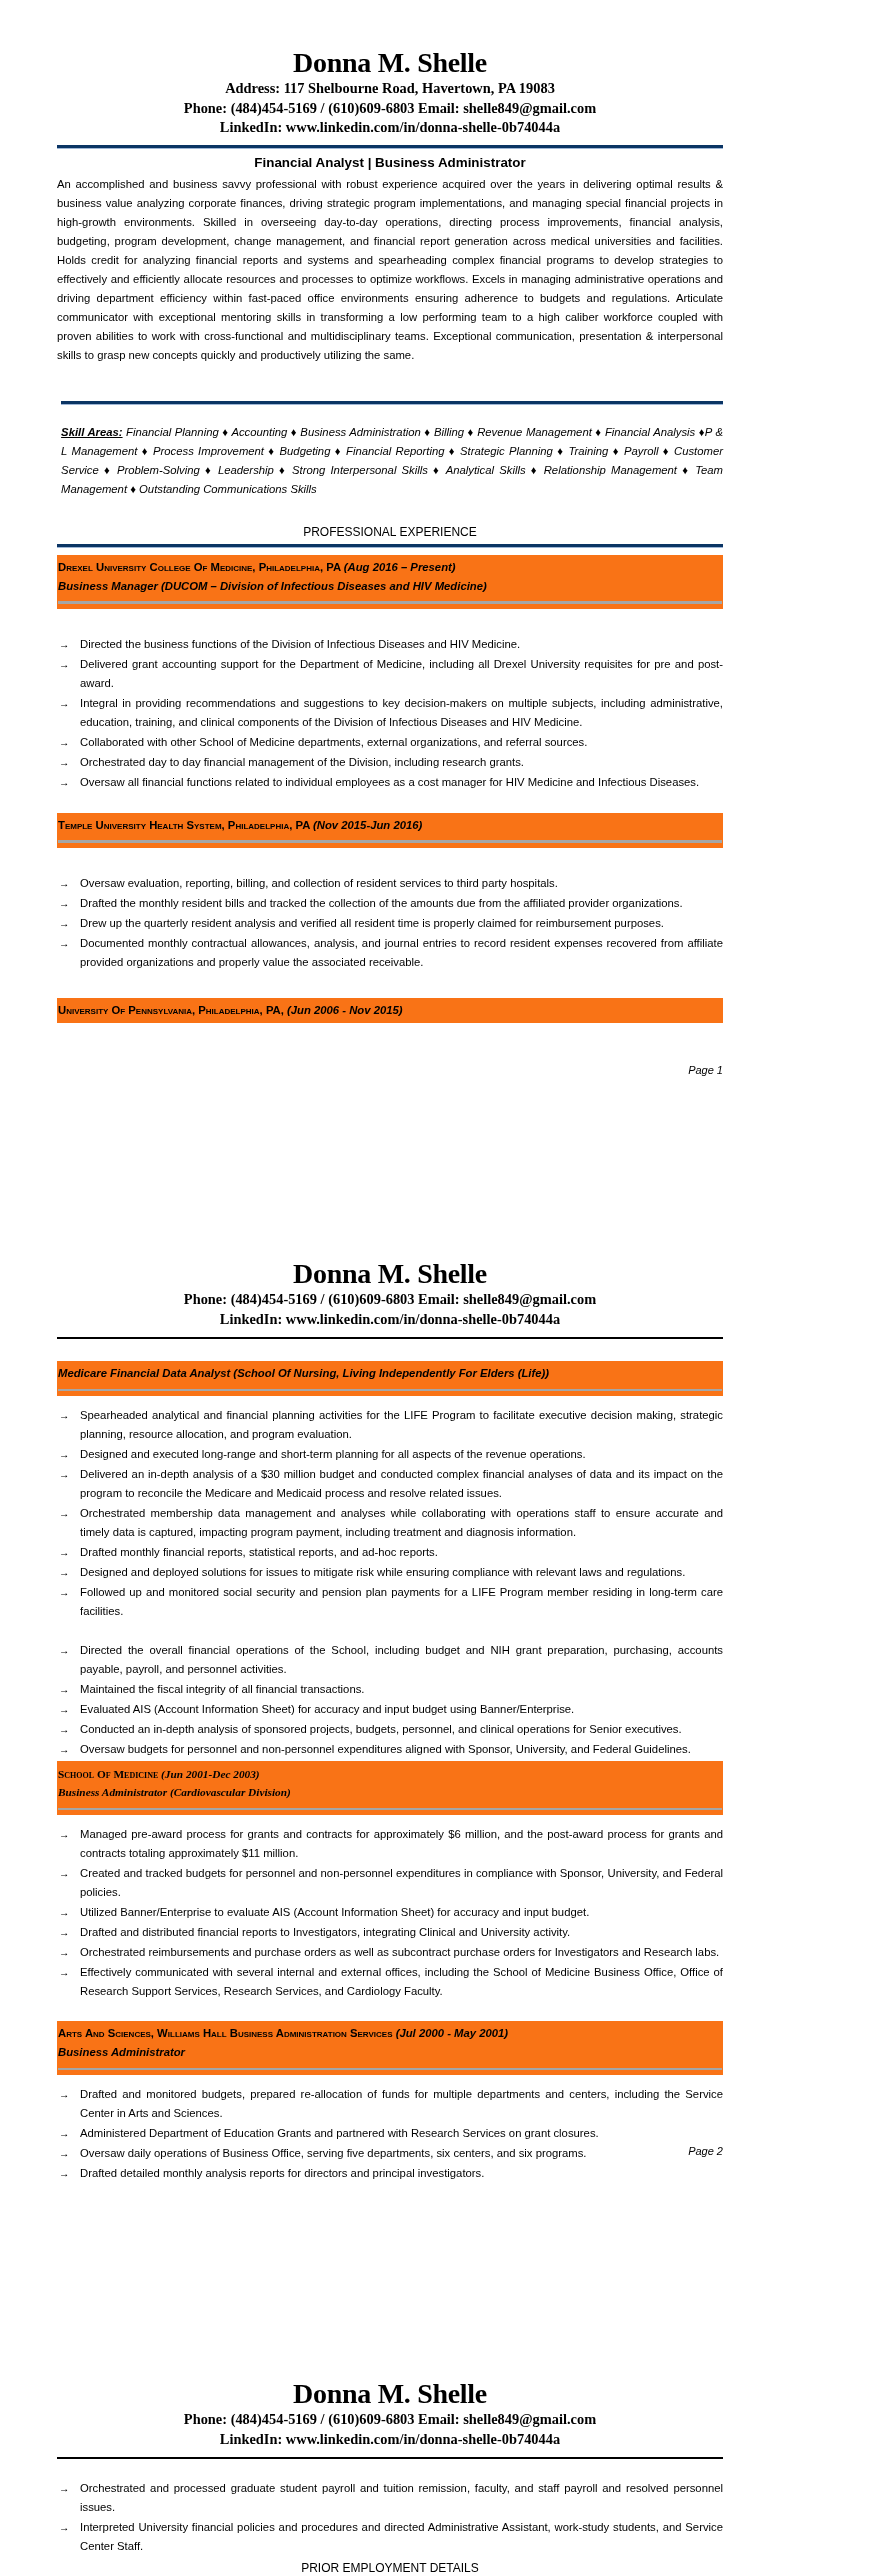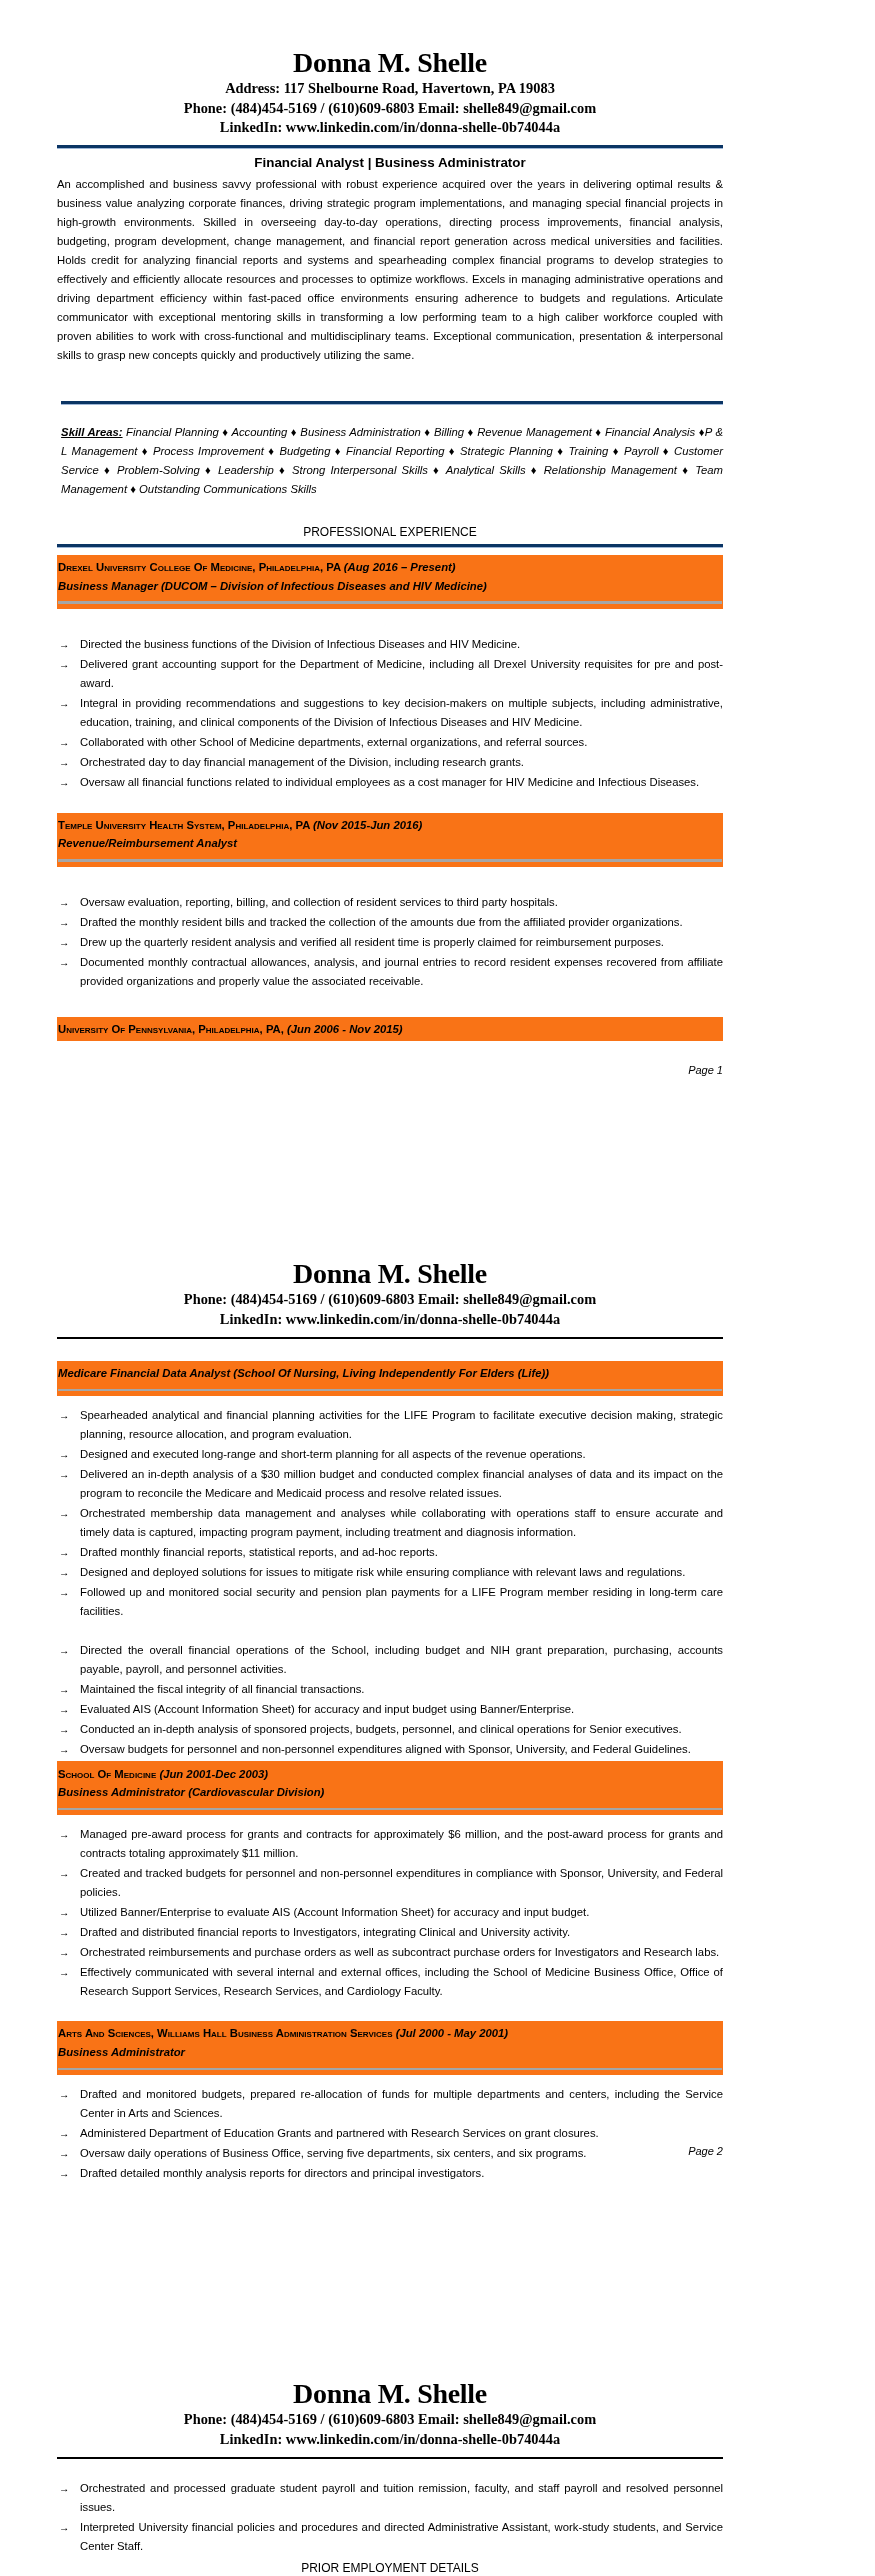--- a/index.html
+++ b/index.html
@@ -62,21 +62,20 @@
         <li><span class="arrow">→</span><span>Integral in providing recommendations and suggestions to key decision-makers on multiple subjects, including administrative, education, training, and clinical components of the Division of Infectious Diseases and HIV Medicine.</span></li>
         <li><span class="arrow">→</span><span>Collaborated with other School of Medicine departments, external organizations, and referral sources.</span></li>
         <li><span class="arrow">→</span><span>Orchestrated day to day financial management of the Division, including research grants.</span></li>
         <li><span class="arrow">→</span><span>Oversaw all financial functions related to individual employees as a cost manager for HIV Medicine and Infectious Diseases.</span></li>
       </ul>
   </div>
 
   <div class="job" style="margin-top:20.6px;">
     <div class="job-head">
       <div class="job-org"><span>Temple University Health System, Philadelphia, PA </span><span class="dates">(Nov 2015-Jun 2016)</span></div>
-      <div class="job-title">Revenue/Reimbursement Analyst</div>
       <div class="bar"></div>
     </div>
     <ul class="bullets loose">
         <li><span class="arrow">→</span><span>Oversaw evaluation, reporting, billing, and collection of resident services to third party hospitals.</span></li>
         <li><span class="arrow">→</span><span>Drafted the monthly resident bills and tracked the collection of the amounts due from the affiliated provider organizations.</span></li>
         <li><span class="arrow">→</span><span>Drew up the quarterly resident analysis and verified all resident time is properly claimed for reimbursement purposes.</span></li>
         <li><span class="arrow">→</span><span>Documented monthly contractual allowances, analysis, and journal entries to record resident expenses recovered from affiliate provided organizations and properly value the associated receivable.</span></li>
       </ul>
   </div>
 
@@ -115,21 +114,21 @@
     <ul class="bullets">
         <li><span class="arrow">→</span><span>Directed the overall financial operations of the School, including budget and NIH grant preparation, purchasing, accounts payable, payroll, and personnel activities.</span></li>
         <li><span class="arrow">→</span><span>Maintained the fiscal integrity of all financial transactions.</span></li>
         <li><span class="arrow">→</span><span>Evaluated AIS (Account Information Sheet) for accuracy and input budget using Banner/Enterprise.</span></li>
         <li><span class="arrow">→</span><span>Conducted an in-depth analysis of sponsored projects, budgets, personnel, and clinical operations for Senior executives.</span></li>
         <li><span class="arrow">→</span><span>Oversaw budgets for personnel and non-personnel expenditures aligned with Sponsor, University, and Federal Guidelines.</span></li>
       </ul>
   </div>
 
   <div class="job" style="margin-top:0;">
-    <div class="job-head" style="margin-top:2.1px;">
+    <div class="job-head" style="margin-top:2.1px;font-family:Liberation Serif, serif;">
       <div class="job-org"><span>School Of Medicine </span><span class="dates">(Jun 2001-Dec 2003)</span></div>
       <div class="job-title">Business Administrator (Cardiovascular Division)</div>
       <div class="bar"></div>
     </div>
     <ul class="bullets">
         <li><span class="arrow">→</span><span>Managed pre-award process for grants and contracts for approximately $6 million, and the post-award process for grants and contracts totaling approximately $11 million.</span></li>
         <li><span class="arrow">→</span><span>Created and tracked budgets for personnel and non-personnel expenditures in compliance with Sponsor, University, and Federal policies.</span></li>
         <li><span class="arrow">→</span><span>Utilized Banner/Enterprise to evaluate AIS (Account Information Sheet) for accuracy and input budget.</span></li>
         <li><span class="arrow">→</span><span>Drafted and distributed financial reports to Investigators, integrating Clinical and University activity.</span></li>
         <li><span class="arrow">→</span><span>Orchestrated reimbursements and purchase orders as well as subcontract purchase orders for Investigators and Research labs.</span></li>

